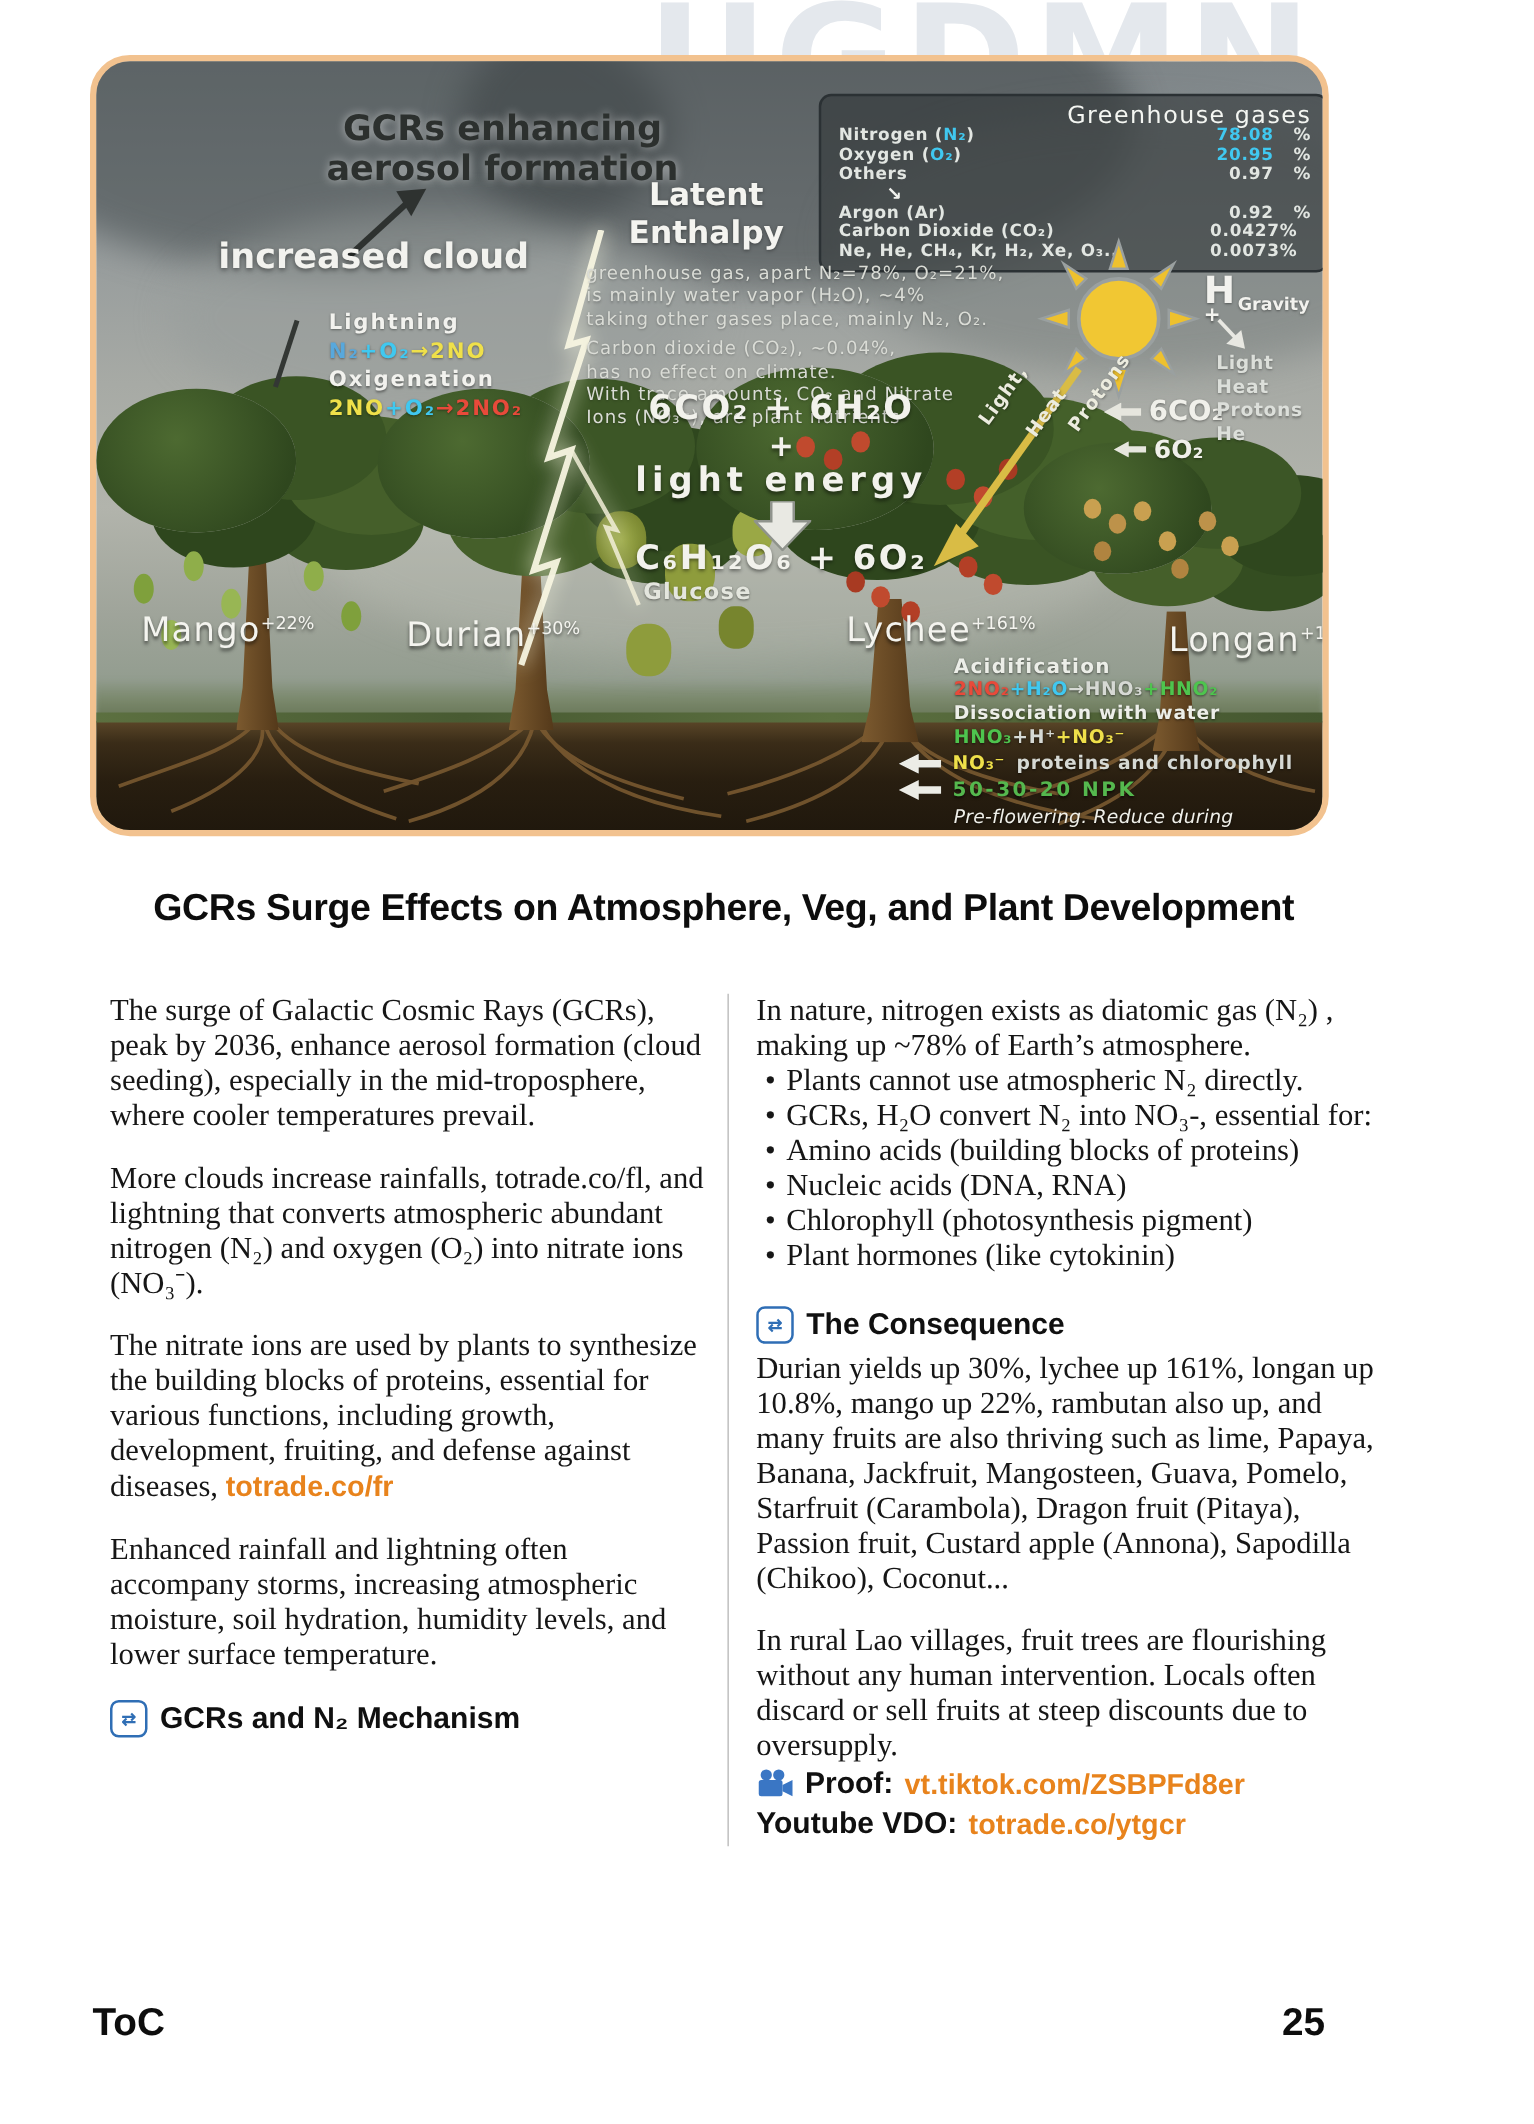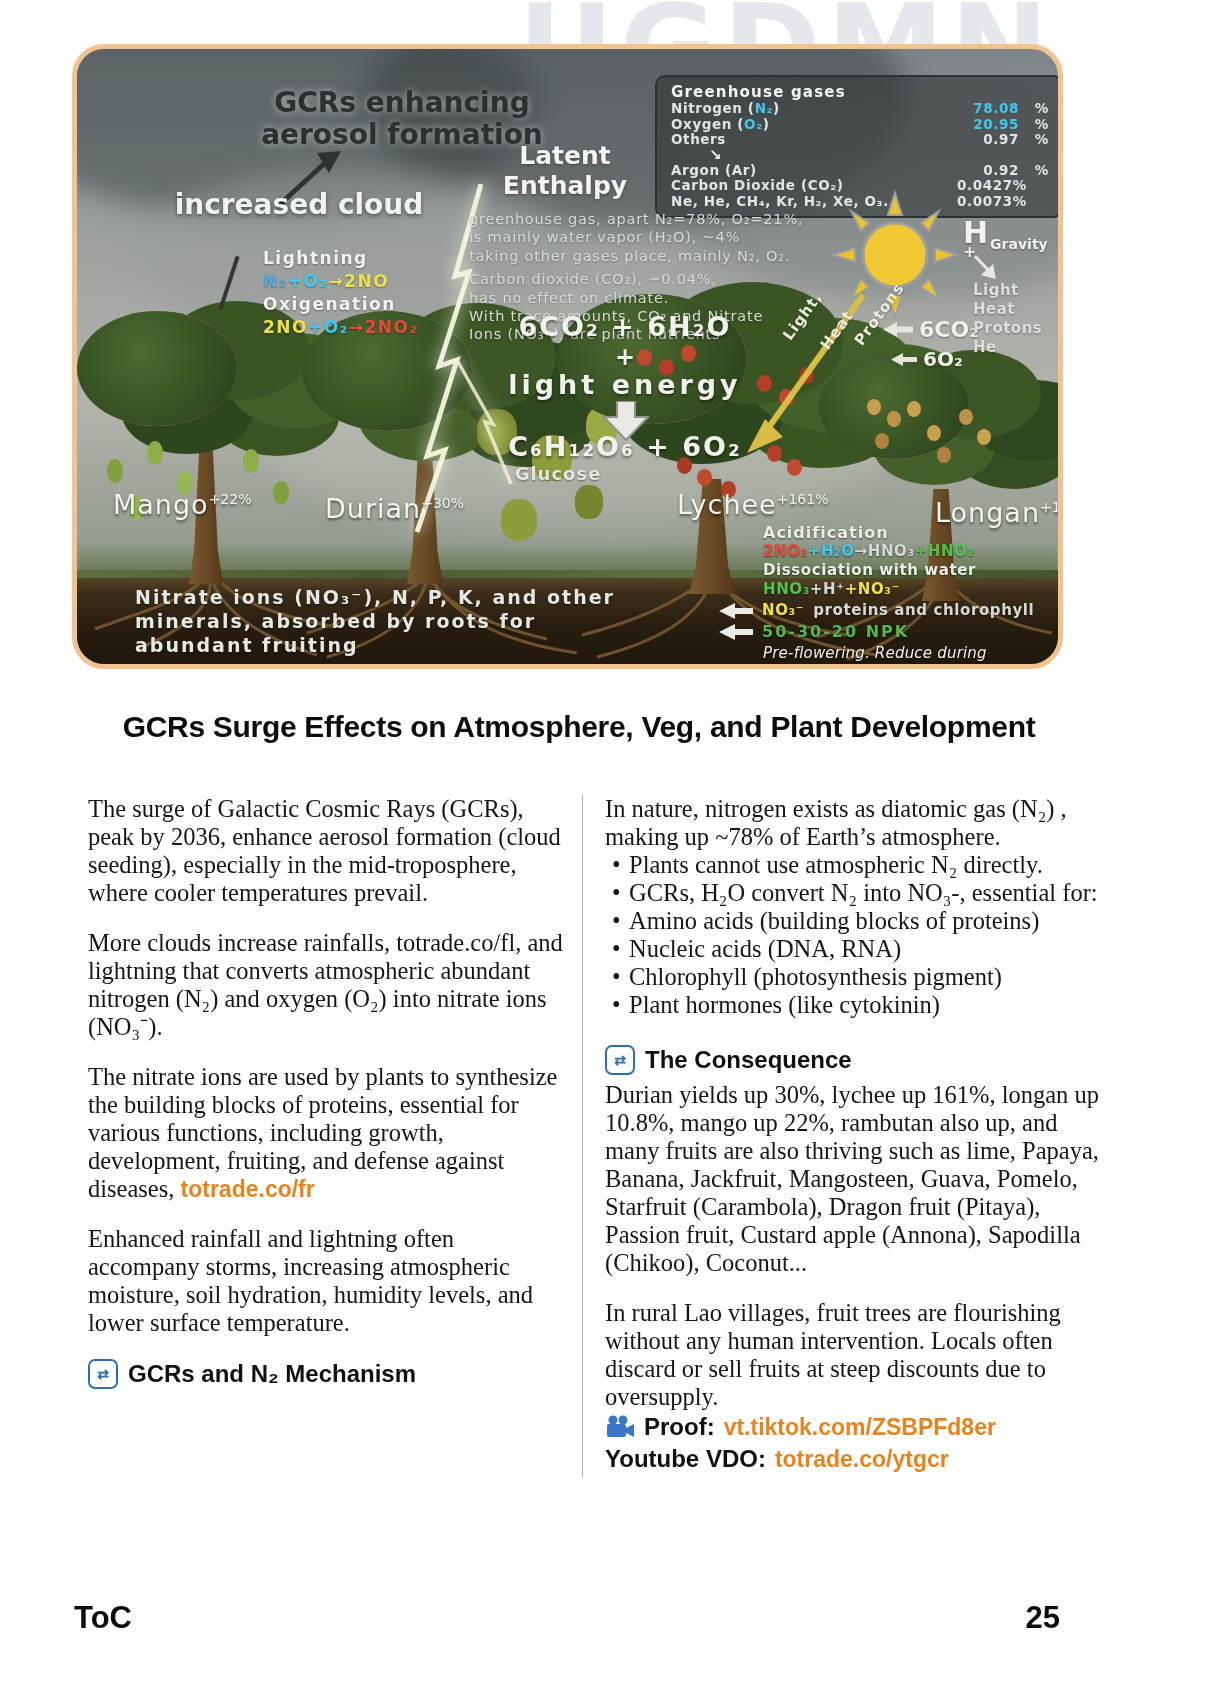--- a/index.html
+++ b/index.html
@@ -69,26 +69,26 @@
     color:#f2f2ee;line-height:1.16;text-shadow:0 2px 4px rgba(0,0,0,.45);}
   .ig-slash{left:150px;top:206px;width:4px;height:56px;background:#333734;transform:rotate(18deg);}
   .ig-lightning{left:186px;top:198px;font-size:17px;font-weight:700;letter-spacing:1.5px;
     line-height:1.35;color:#f2f2ee;text-shadow:0 1px 2px rgba(0,0,0,.4);}
   .c-blue{color:#58a8dc;}  .c-cyan{color:#40c8f0;}  .c-yellow{color:#efe04a;}
   .c-red{color:#e84a3a;}   .c-green{color:#4ec44e;text-align:right;} .c-ltgray{color:#d6d9d4;}
 
   .gh-panel{left:578px;top:26px;width:378px;background:rgba(44,50,52,.58);
     border:2px solid #2b3134;border-radius:10px;padding:7px 12px 7px 14px;
     color:#e2e6e2;font-size:13.5px;font-weight:600;letter-spacing:.6px;}
-  .gh-title{font-size:15px;font-weight:700;letter-spacing:1.2px;color:#f4f6f2;line-height:17px;}
+  .gh-title{font-size:19px;font-weight:400;letter-spacing:1.2px;color:#f4f6f2;line-height:17px;text-align:right;}
   .gh-row{display:flex;line-height:15.5px;}
   .gh-lab{flex:1;}
   .gh-val{width:62px;text-align:right;font-weight:700;}
   .gh-unit{width:30px;text-align:right;}
-  .gh-val2{width:92px;text-align:left;font-weight:700;}
+  .gh-val2{width:92px;text-align:center;font-weight:700;}
   .gh-arrow{padding-left:38px;line-height:15px;font-size:15px;color:#f0f2ee;}
 
   .ig-latent{left:408px;top:92px;width:160px;text-align:center;font-size:25px;font-weight:700;
     color:#f4f4f0;line-height:1.18;text-shadow:0 1px 3px rgba(0,0,0,.4);}
   .ig-gasnote{left:392px;top:161px;width:352px;font-size:14.5px;font-weight:500;letter-spacing:.8px;
     color:#dadcd6;line-height:1.27;text-shadow:0 1px 2px rgba(0,0,0,.25);}
   .ig-gasnote .gap{margin-top:5px;}
 
   .sun-svg{position:absolute;left:752px;top:140px;}
   .yellow-arrow-svg{position:absolute;left:648px;top:236px;}
@@ -373,25 +373,20 @@
           <polygon points="0,8 16,0 16,5 34,5 34,11 16,11 16,16" fill="#ecece6"></polygon>
         </svg>
       <span class="npk">50-30-20 NPK</span>
     </div>
     <div class="ind acid-note">
       <div>Pre-flowering. Reduce during flowering,</div>
 
     </div>
   </div>
 
-  <div class="ig roots-note">
-    <div>Nitrate ions (NO₃⁻), N, P, K, and other</div>
-    <div>minerals, absorbed by roots for</div>
-    <div>abundant fruiting</div>
-  </div>
 </div>
 
 <h1 class="title">GCRs Surge Effects on Atmosphere, Veg, and Plant Development</h1>
 
 <div class="cols">
   <div class="col-left">
     <p>The surge of Galactic Cosmic Rays (GCRs), peak by 2036, enhance aerosol formation (cloud seeding), especially in the mid-troposphere, where cooler temperatures prevail.</p>
     <p>More clouds increase rainfalls, totrade.co/fl, and lightning that converts atmospheric abundant nitrogen (N₂) and oxygen (O₂) into nitrate ions (NO₃⁻).</p>
     <p><span>The nitrate ions are used by plants to synthesize the building blocks of proteins, essential for various functions, including growth, development, fruiting, and defense against diseases, </span><span class="link">totrade.co/fr</span></p>
     <p>Enhanced rainfall and lightning often accompany storms, increasing atmospheric moisture, soil hydration, humidity levels, and lower surface temperature.</p>

